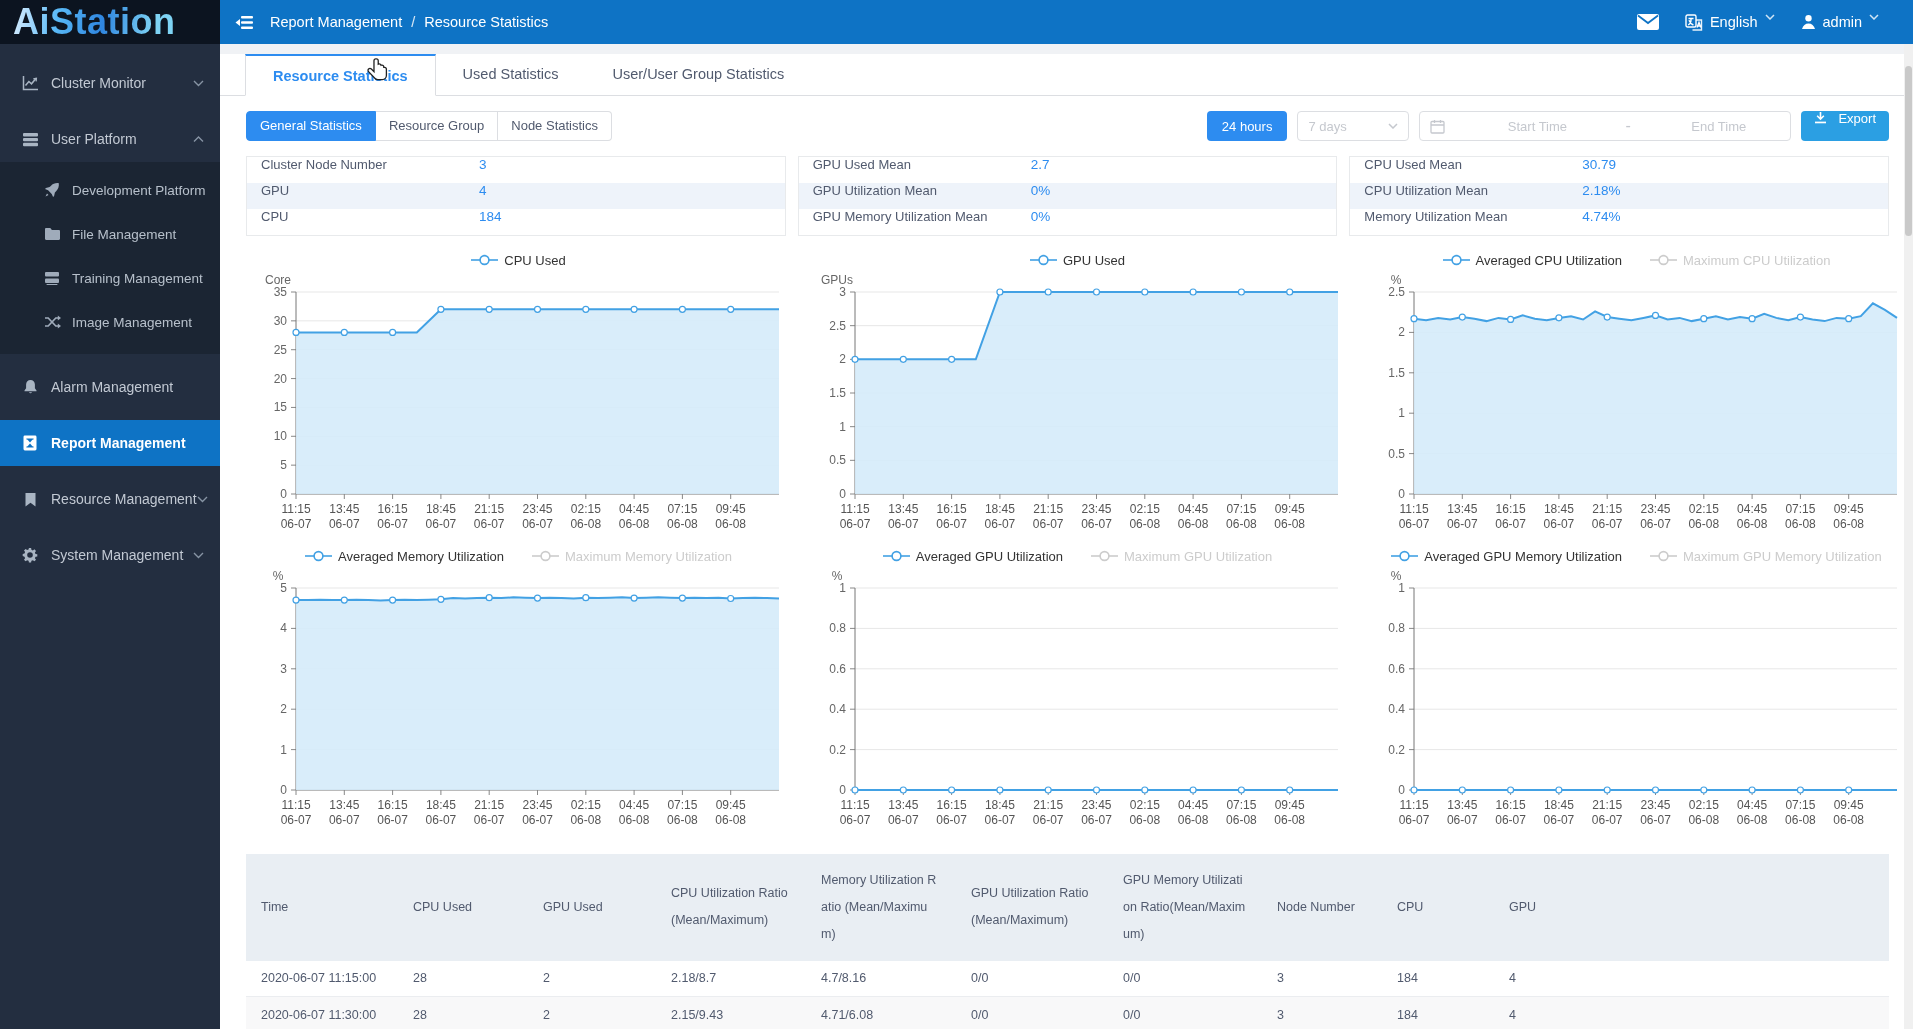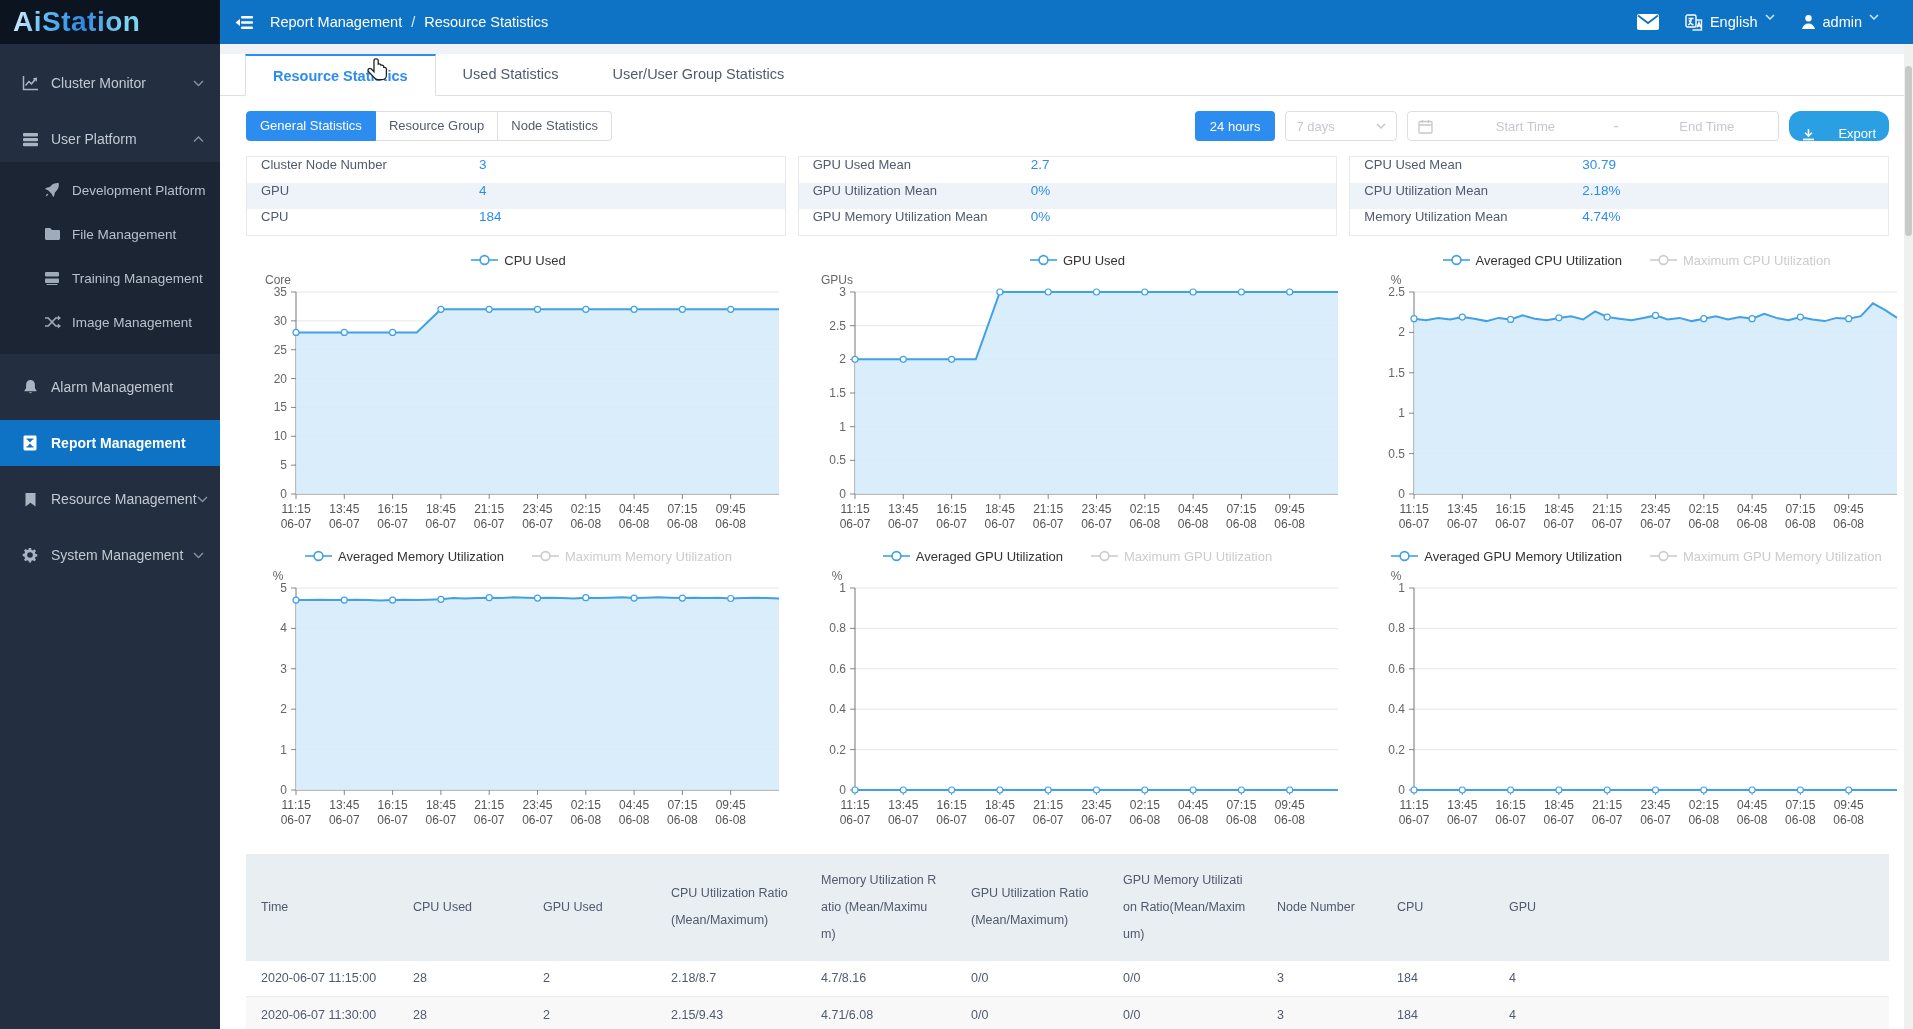--- a/index.html
+++ b/index.html
@@ -3,21 +3,21 @@
 <meta charset="utf-8">
 <style>
   *{box-sizing:border-box;margin:0;padding:0}
   html,body{background:#dfe3e8}
   body{font-family:"Liberation Sans",sans-serif;-webkit-font-smoothing:antialiased}
   #page{position:relative;width:1913px;height:1029px;background:#f0f2f5;overflow:hidden}
 
   
   .sidebar{position:absolute;left:0;top:0;width:220px;height:100%;background:#232e40;z-index:5}
   .logo{height:44px;background:#0c1420;display:flex;align-items:center;padding-left:13px}
-  .logo-text{font-size:28px;font-weight:bold;letter-spacing:.5px;
+  .logo-text{font-size:36px;font-weight:bold;letter-spacing:.5px;
     background:linear-gradient(100deg,#dff0ff 0%,#58b8f6 28%,#2f86e0 55%,#7ed3f4 85%);
     -webkit-background-clip:text;background-clip:text;color:transparent}
   .menu{padding-top:16px}
   .menu-item{height:46px;display:flex;align-items:center;padding:0 16px 0 21px;
     color:#c2c9d3;font-size:14px;cursor:pointer;position:relative;white-space:nowrap}
   .menu-item .mi-icon{width:18px;height:18px;margin-right:12px;flex:0 0 18px;
     display:flex;align-items:center;justify-content:center;color:#a9b5c3}
   .menu-item.active{background:#0e73c5;color:#fff;font-weight:bold}
   .menu-item.active .mi-icon{color:#fff}
   .menu-item .chev{margin-left:auto;color:#8794a4;display:flex}
@@ -58,21 +58,21 @@
     border:none;border-radius:4px;cursor:pointer}
   .sel-7d{height:30px;width:112px;border:1px solid #dcdee2;border-radius:4px;background:#fff;
     color:#c5c8ce;font-size:13px;display:flex;align-items:center;padding:0 10px;cursor:not-allowed}
   .sel-7d .chev{margin-left:auto;color:#c5c8ce;display:flex}
   .daterange{height:30px;width:372px;border:1px solid #dcdee2;border-radius:4px;background:#fff;
     display:flex;align-items:center;padding:0 10px;color:#c5c8ce}
   .daterange input{border:none;outline:none;flex:1;text-align:center;font-size:13px;
     color:#515a6e;font-family:inherit;background:transparent}
   .daterange input::placeholder{color:#c5c8ce}
   .btn-export{height:30px;padding:0 13px;background:#2b9fe3;color:#fff;font-size:13px;border:none;
-    border-radius:12px;cursor:pointer;display:flex;align-items:flex-end;gap:23px}
+    border-radius:4px;cursor:pointer;display:flex;align-items:flex-start;gap:11px}
 
   
   .summary{display:grid;grid-template-columns:1fr 1fr 1fr;gap:0 12px;margin-top:15px}
   .sum-col{border:1px solid #e8eaec}
   .sum-row{display:flex;align-items:flex-start;height:26px;padding:0 14px;font-size:13px;color:#515a6e}
   .sum-row.alt{background:#eef3fa}
   .sum-label{width:218px;flex:0 0 218px}
   .sum-val{color:#2d8cf0;font-size:13.5px}
 
   

